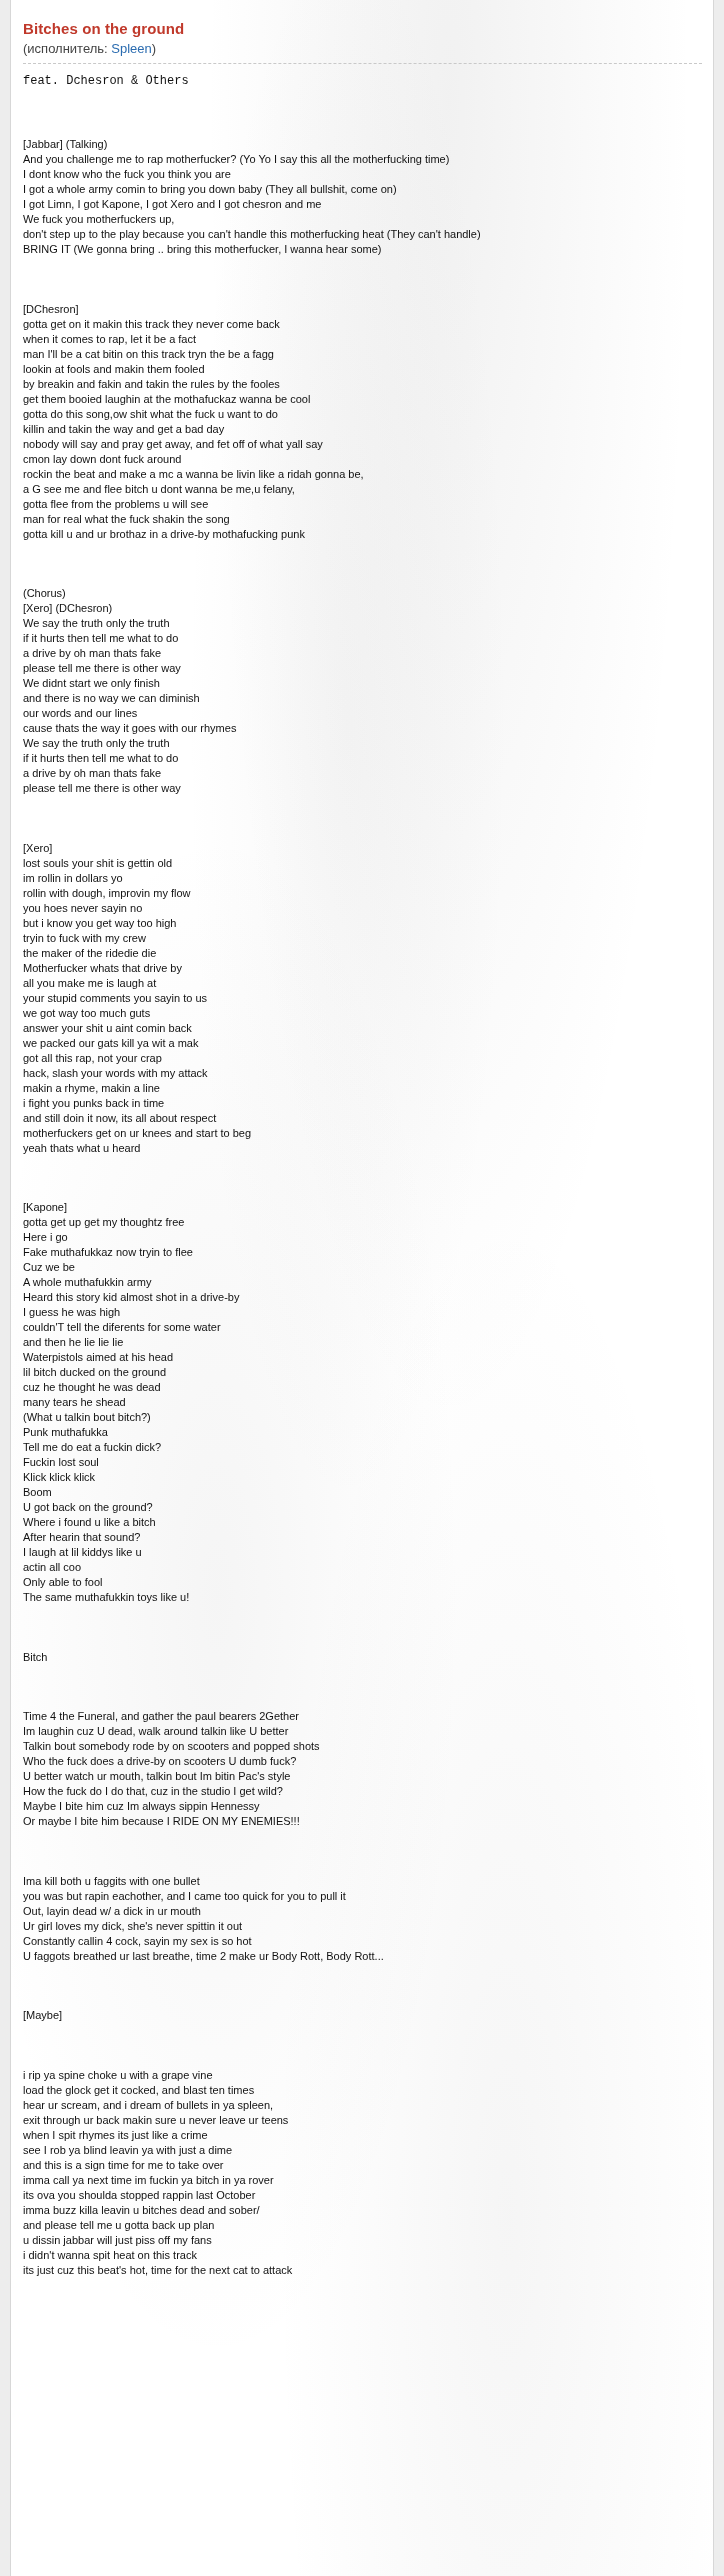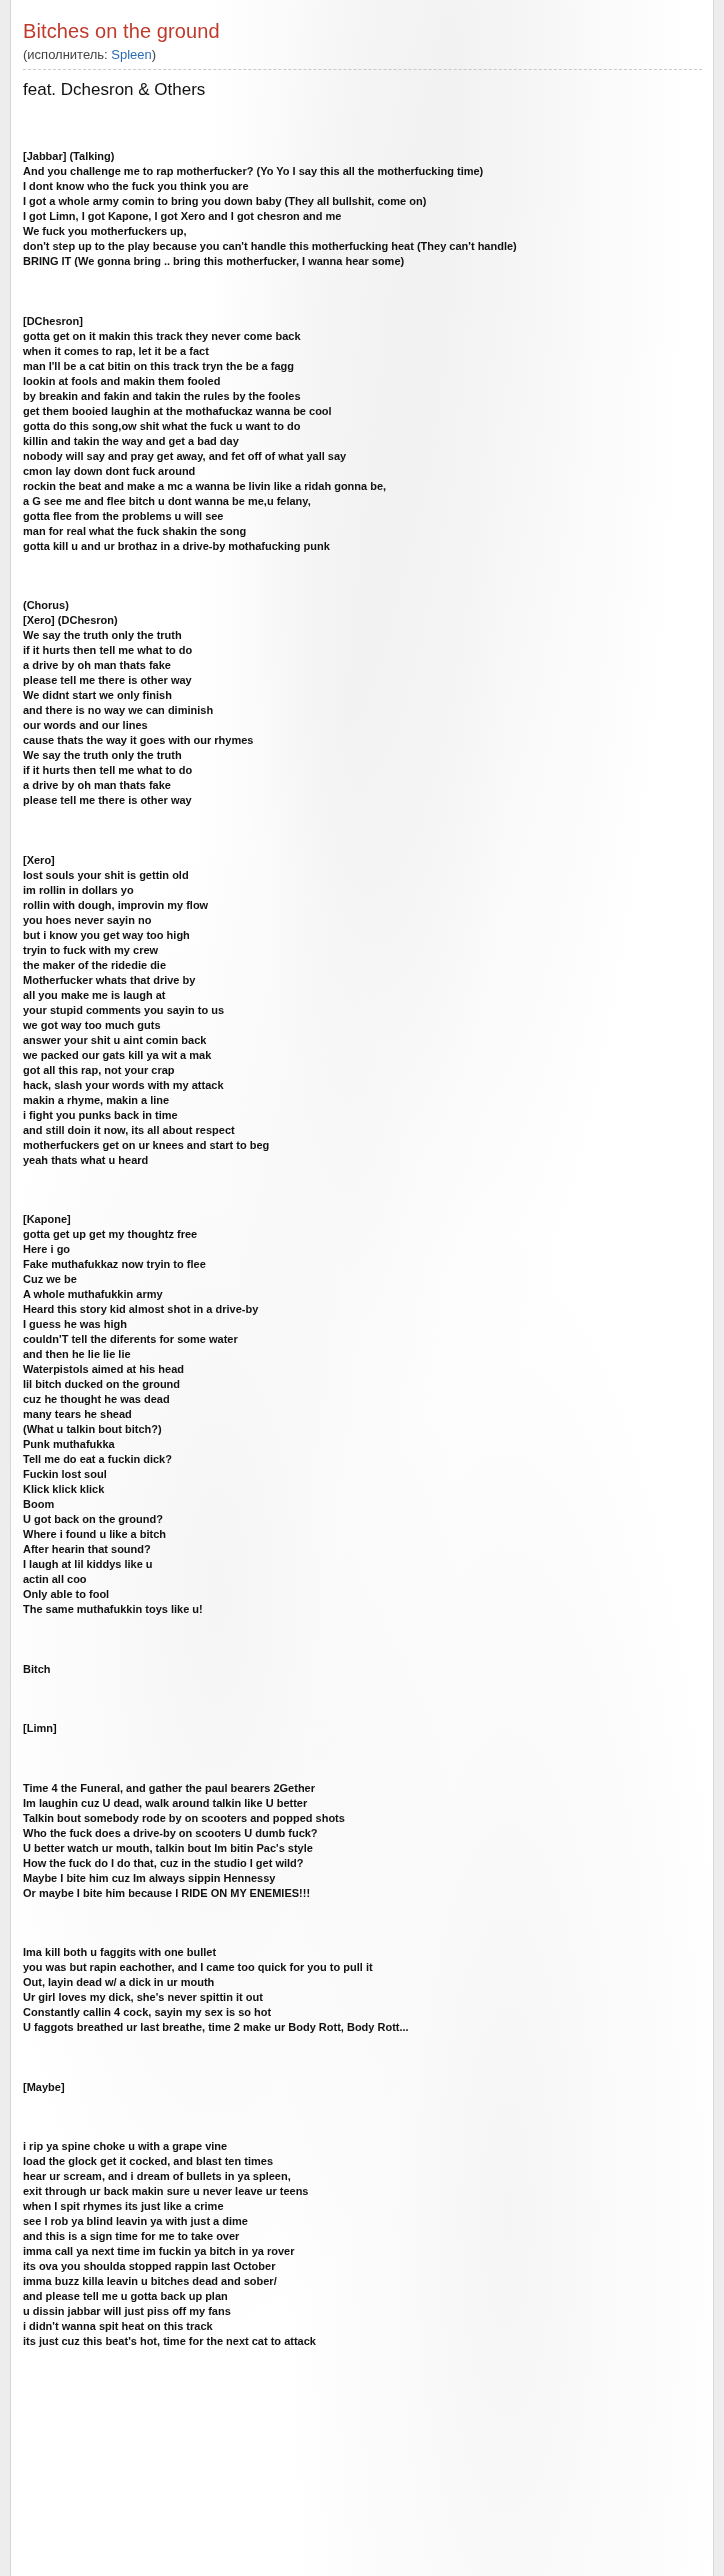--- a/index.html
+++ b/index.html
@@ -39,22 +39,22 @@
   .frame-right { right: 0; border-right: none; border-left: 0.7px solid #d7d7d7; }
 
   .content {
     position: relative;
     margin: 0 auto;
     padding: 20px 22px 29px 23px;
     box-sizing: border-box;
   }
 
   .song-title {
-    font-size: 20px;
-    font-weight: normal;
+    font-size: 15px;
+    font-weight: bold;
     color: #c0392b;
     margin: 0 0 4.3px 0;
     letter-spacing: 0.1px;
   }
   .artist-line {
     font-size: 13px;
     color: #333;
     margin: 0 0 7.2px 0;
   }
   .artist-line .lbl { color: #444; }
@@ -64,35 +64,36 @@
   }
 
   .rule {
     border: none;
     border-top: 0.7px dashed #c9c9c9;
     margin: 4.3px 0 10px 0;
     height: 0;
   }
 
   .feat-line {
-    font-size: 17px;
+    font-size: 12px;
     color: #111;
     margin: 0 0 19px 0;
+    font-family: Liberation Mono, monospace;
   }
 
   .lyrics {
     font-size: 11px;
     line-height: 15px;
     white-space: pre-wrap;
     color: #111;
     margin: 0;
     font-family: "Liberation Sans", sans-serif;
   }
 
-  .lyrics-block { margin: 0 0 14.5px 0; white-space: pre-wrap; font-weight: bold; }
+  .lyrics-block { margin: 0 0 14.5px 0; white-space: pre-wrap; }
   .lyrics-block:last-child { margin-bottom: 0; }
 </style>
 </head>
 <body>
 
 <div class="page">
   <div class="frame-left"></div>
   <div class="frame-right"></div>
 
   <div class="content">
@@ -189,21 +190,20 @@
 Klick klick klick
 Boom
 U got back on the ground?
 Where i found u like a bitch
 After hearin that sound?
 I laugh at lil kiddys like u
 actin all coo
 Only able to fool
 The same muthafukkin toys like u!</div>
       <div class="lyrics-block">Bitch</div>
-      <div class="lyrics-block">[Limn]</div>
       <div class="lyrics-block">Time 4 the Funeral, and gather the paul bearers 2Gether
 Im laughin cuz U dead, walk around talkin like U better
 Talkin bout somebody rode by on scooters and popped shots
 Who the fuck does a drive-by on scooters U dumb fuck?
 U better watch ur mouth, talkin bout Im bitin Pac's style
 How the fuck do I do that, cuz in the studio I get wild?
 Maybe I bite him cuz Im always sippin Hennessy
 Or maybe I bite him because I RIDE ON MY ENEMIES!!!</div>
       <div class="lyrics-block">Ima kill both u faggits with one bullet
 you was but rapin eachother, and I came too quick for you to pull it

